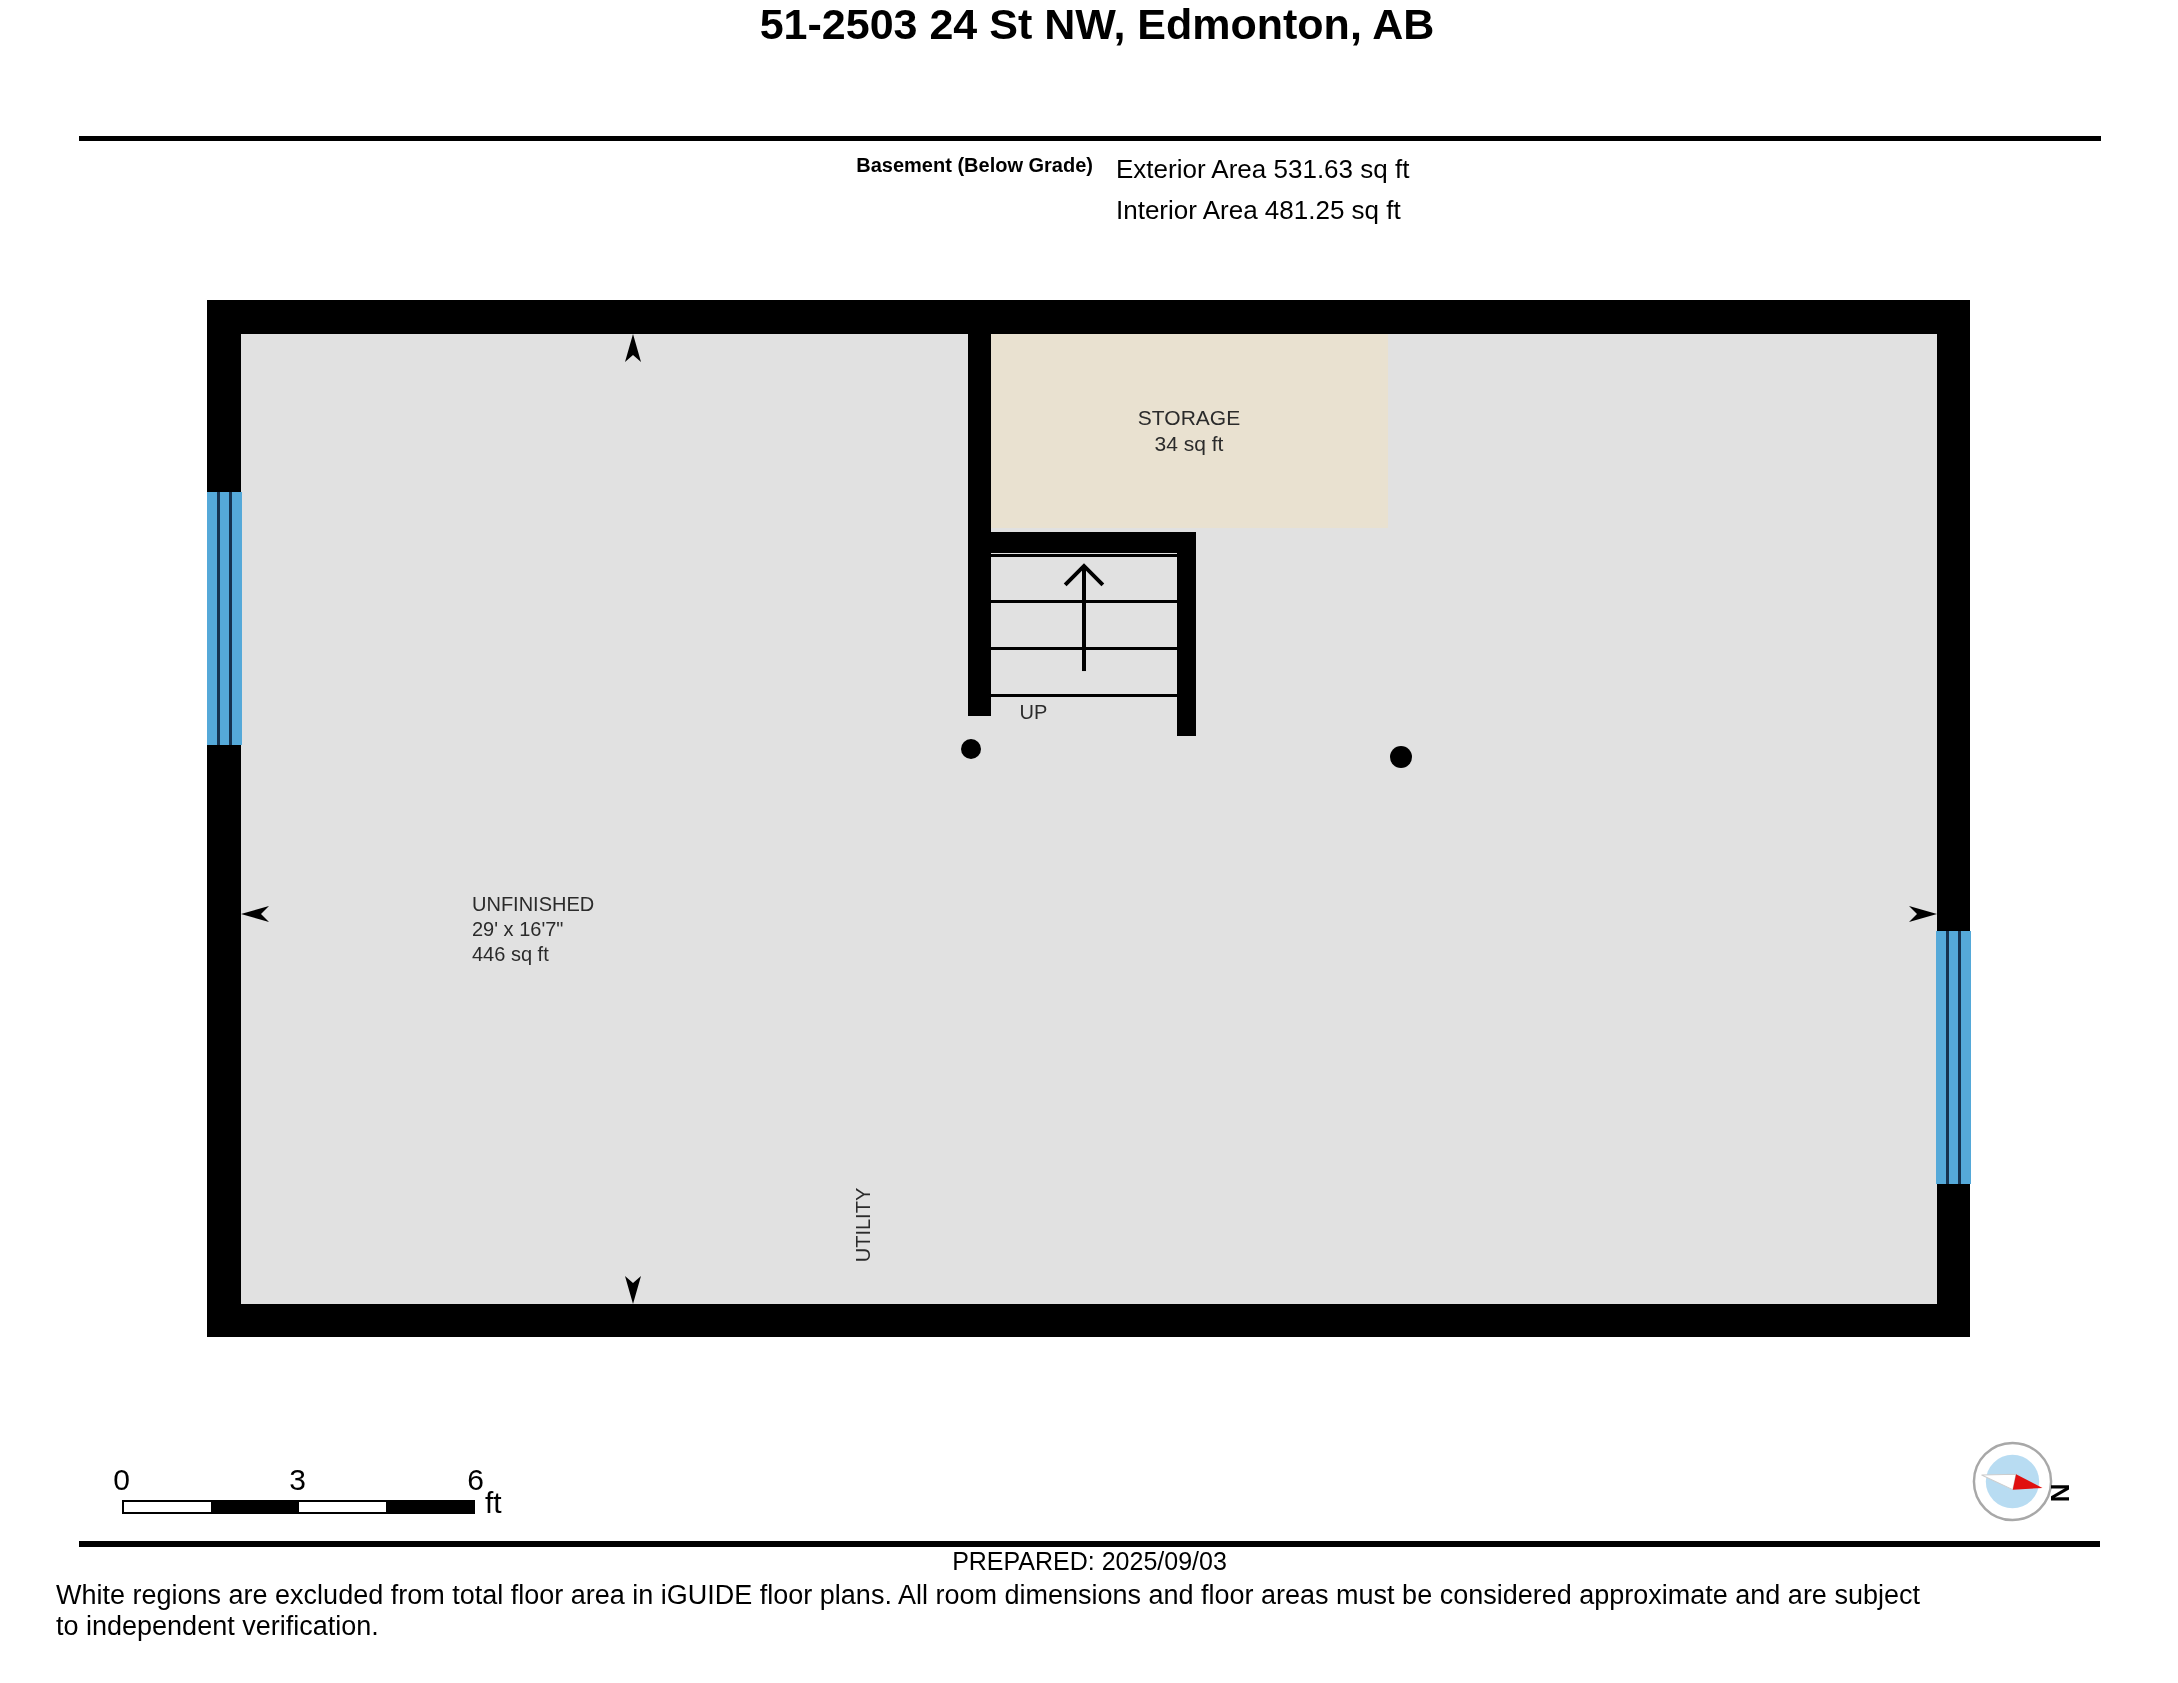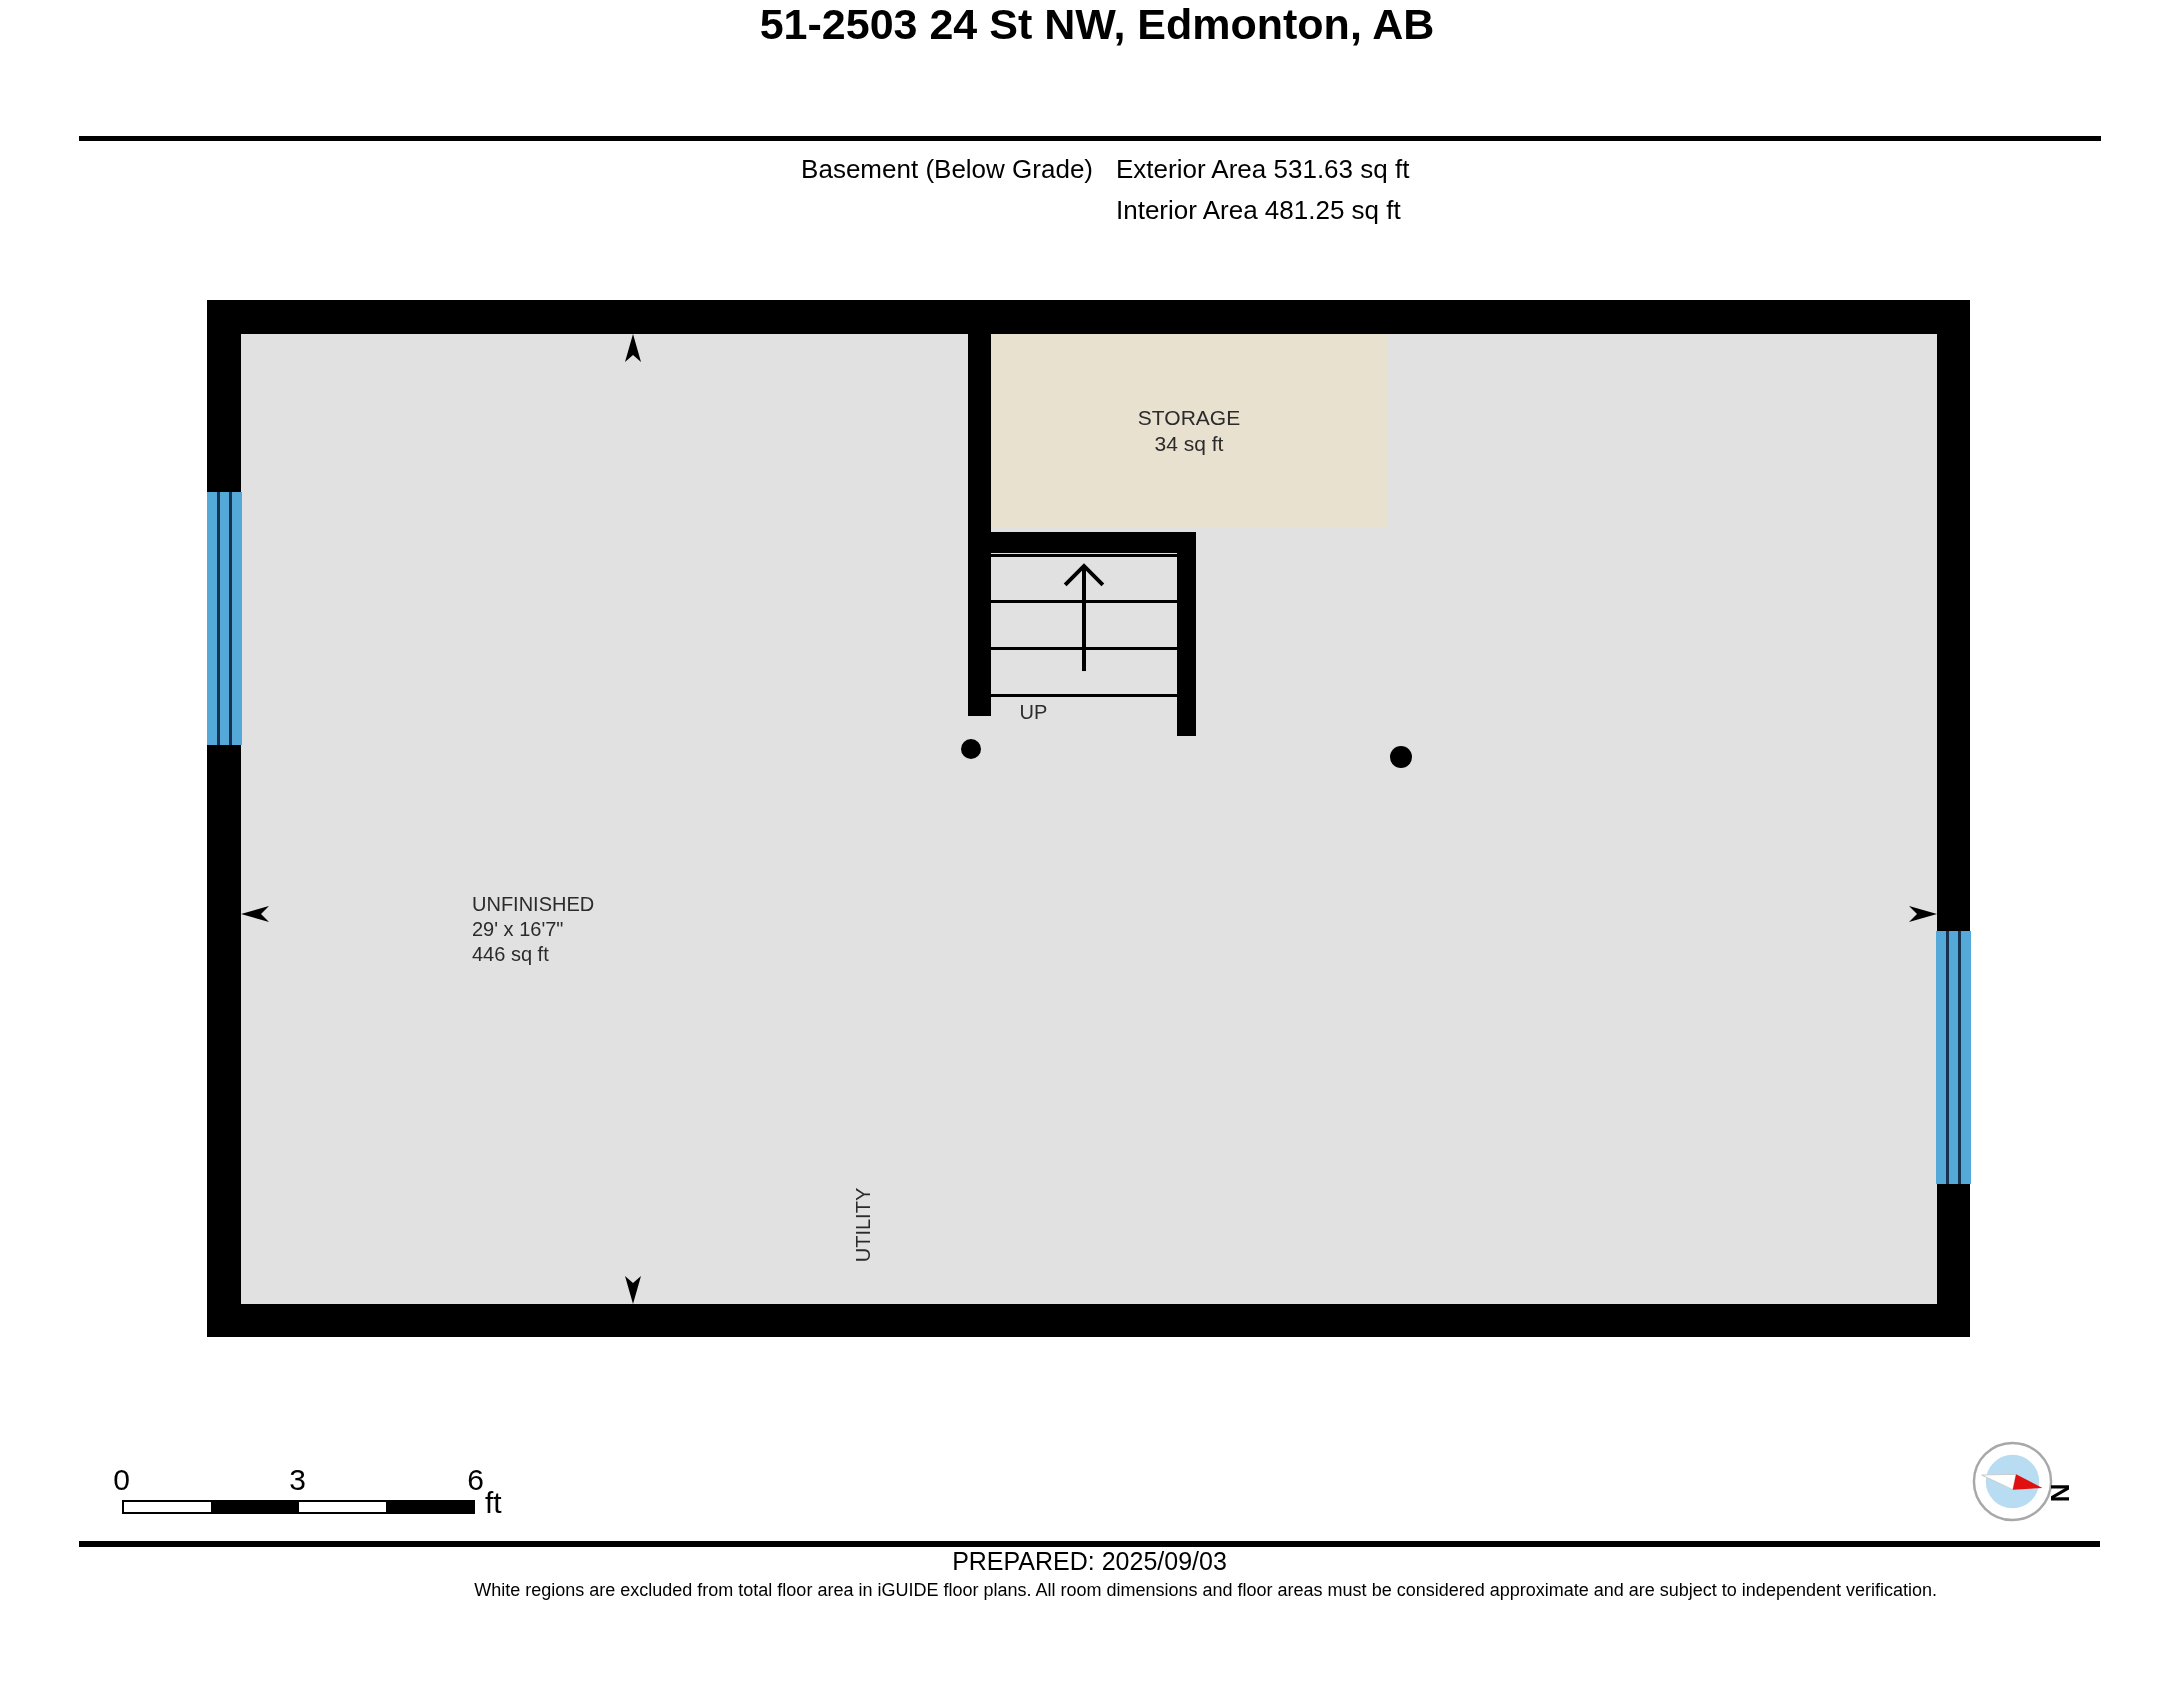--- a/index.html
+++ b/index.html
@@ -16,21 +16,21 @@
 
   
   .title {
     left:8px; top:78; width:2178px;
     text-align:center;
     font-size:43px; font-weight:bold;
   }
   .rule-top { left:79px; top:136px; width:2022px; height:5px; background:#000; }
   .floor-label {
     left:693px; top:154px; width:400px;
-    text-align:right; font-size:26px; font-weight:normal;
+    text-align:right; font-size:20px; font-weight:bold;
   }
   .area-ext { left:1116px; top:154px; font-size:26px; }
   .area-int { left:1116px; top:195px; font-size:26px; }
 
   
   .plan { left:207px; top:300px; width:1763px; height:1037px; background:#000; }
   .floor { left:34px; top:34px; width:1696px; height:970px; background:#e1e1e1; }
 
   .storage-room { left:783px; top:34px; width:398px; height:194px; background:#e9e1d0;
     display:flex; align-items:center; justify-content:center; }
@@ -78,21 +78,21 @@
   .scale-unit { left:485px; top:1486px; font-size:30px; }
 
   .prepared { left:842px; top:1547px; width:495px; text-align:center; font-size:25px; }
 
   .compass { left:1968px; top:1438px; }
   .north-label { left:2045px; top:1478px; width:30px; height:30px;
     text-align:center; font-size:26px; font-weight:bold;
     transform:rotate(90deg); }
 
   .rule-bottom { left:79px; top:1541px; width:2021px; height:6px; background:#000; }
-  .disclaimer { left:56px; top:1580px; width:1881px; font-size:18px;text-align:right; }
+  .disclaimer { left:56px; top:1580px; width:1881px; font-size:27px; }
 </style>
 </head>
 <body>
 
 <div id="page">
 
   <div class="abs title">51-2503 24 St NW, Edmonton, AB</div>
   <div class="abs rule-top"></div>
   <div class="abs floor-label">Basement (Below Grade)</div>
   <div class="abs area-ext">Exterior Area 531.63 sq ft</div>

